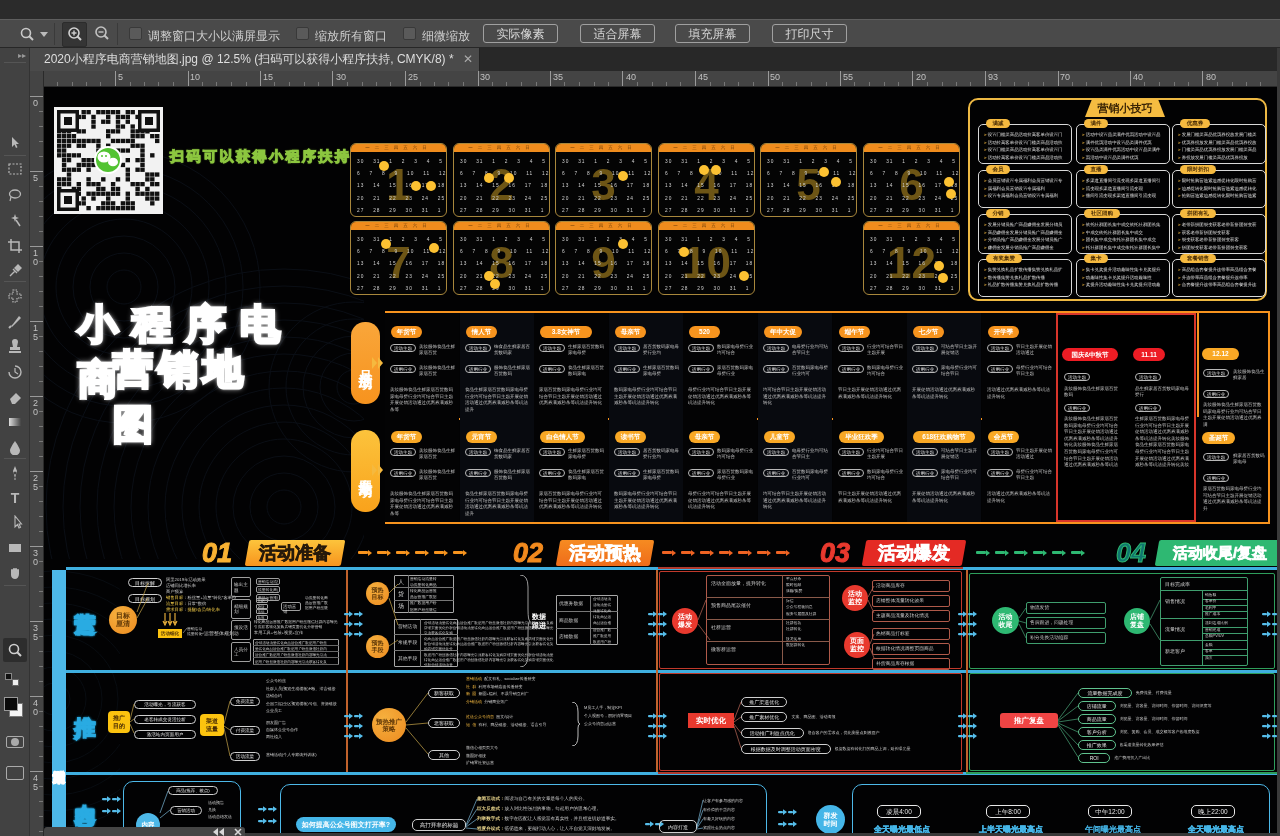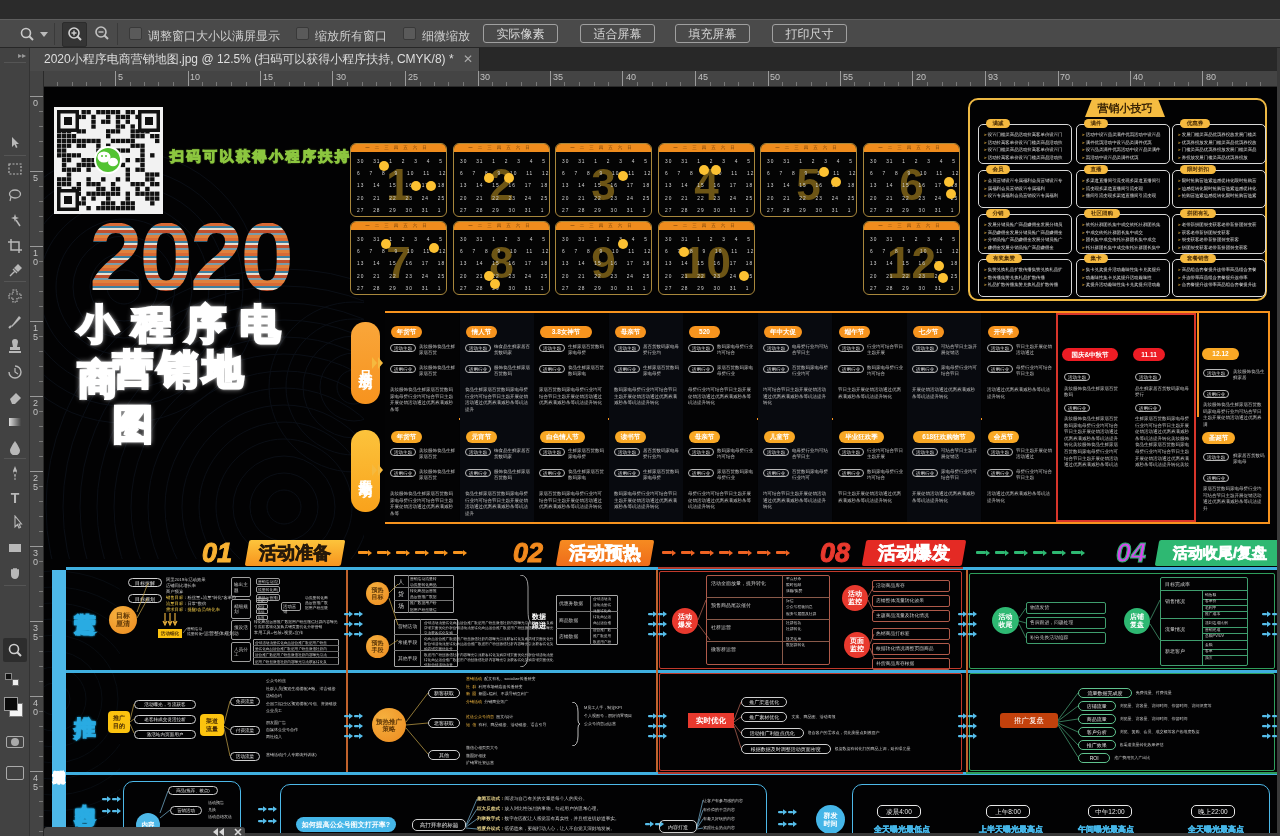--- a/index.html
+++ b/index.html
@@ -632,24 +632,20 @@
           <rect x="6.5" y="85.5" width="15" height="15" fill="#f2f2f2"></rect>
           <rect x="10" y="89" width="8" height="8" fill="#111"></rect>
 <circle cx="54" cy="53" r="14" fill="#fff"></circle>
           <circle cx="54" cy="53" r="12" fill="#52c332"></circle>
           <ellipse cx="50" cy="50" rx="6.5" ry="5.5" fill="#fff"></ellipse>
           <ellipse cx="59" cy="55" rx="5" ry="4.3" fill="#fff"></ellipse>
           <circle cx="48" cy="49" r="1" fill="#52c332"></circle>
           <circle cx="52" cy="49" r="1" fill="#52c332"></circle>
 </svg></div>
 <div class="po" style="left:126px;top:61px;font-size:14px;font-weight:bold;color:#8cc63f;-webkit-text-stroke:1px #8cc63f;text-shadow:0 0 2px #8cc63f;letter-spacing:2.5px">扫码可以获得小程序扶持</div>
-<div class="po" style="left:38px;top:136px;width:216px;height:72px;
- font-size:96px;font-weight:bold;letter-spacing:-3px;line-height:68px;text-align:center;
- background:repeating-linear-gradient(180deg,#d96a35 0 3px,#3e7f9e 3px 5px,#e8e0d2 5px 7px,#c2512e 7px 10px,#7a9aa8 10px 12px,#e0813c 12px 15px);
- -webkit-background-clip:text;background-clip:text;color:transparent">2020</div>
 <div class="po w" style="left:34px;top:210px;width:240px;font-size:40px;font-weight:bold;letter-spacing:14px;-webkit-text-stroke:3px #fff;text-shadow:0 0 3px #fff,0 0 3px #fff,0 0 6px #fff">小程序电商</div>
 <div class="po w" style="left:69px;top:255px;width:170px;font-size:40px;font-weight:bold;letter-spacing:5px;-webkit-text-stroke:3px #fff;text-shadow:0 0 3px #fff,0 0 3px #fff,0 0 6px #fff">营销地图</div>
 <div class="cal" style="left:306px;top:56px;width:97px;height:74px">
 <div class="hd">一二三四五六日</div>
 <div class="mn">1</div>
 <div class="gr">30 31 1 2 3 4 5<br>6 7 8 9 10 11 12<br>13 14 15 16 17 18 19<br>20 21 22 23 24 25 26<br>27 28 29 30 31 1 2</div>
 <div class="dot" style="left:28px;top:17px"></div>
 <div class="dot" style="left:60px;top:37px"></div>
 <div class="dot" style="left:75px;top:37px"></div>
 </div>
@@ -965,36 +961,36 @@
 <div class="po" style="left:656px;top:464px;width:10px;height:3px;background:#ef6323;border-radius:1px"></div>
 <div class="po" style="left:666px;top:462.5px;width:0;height:0;border-top:3px solid transparent;border-bottom:3px solid transparent;border-left:4px solid #ef6323"></div>
 <div class="po" style="left:675px;top:464px;width:10px;height:3px;background:#ef6323;border-radius:1px"></div>
 <div class="po" style="left:685px;top:462.5px;width:0;height:0;border-top:3px solid transparent;border-bottom:3px solid transparent;border-left:4px solid #ef6323"></div>
 <div class="po" style="left:694px;top:464px;width:10px;height:3px;background:#ef6323;border-radius:1px"></div>
 <div class="po" style="left:704px;top:462.5px;width:0;height:0;border-top:3px solid transparent;border-bottom:3px solid transparent;border-left:4px solid #ef6323"></div>
 <div class="po" style="left:713px;top:464px;width:10px;height:3px;background:#ef6323;border-radius:1px"></div>
 <div class="po" style="left:723px;top:462.5px;width:0;height:0;border-top:3px solid transparent;border-bottom:3px solid transparent;border-left:4px solid #ef6323"></div>
 <div class="po" style="left:732px;top:464px;width:10px;height:3px;background:#ef6323;border-radius:1px"></div>
 <div class="po" style="left:742px;top:462.5px;width:0;height:0;border-top:3px solid transparent;border-bottom:3px solid transparent;border-left:4px solid #ef6323"></div>
-<div class="po" style="left:776px;top:451px;font-size:27px;font-weight:bold;font-style:italic;color:#e8392e;-webkit-text-stroke:1px #e8392e">08</div>
+<div class="po" style="left:776px;top:451px;font-size:27px;font-weight:bold;font-style:italic;color:#e8392e;-webkit-text-stroke:1px #e8392e">03</div>
 <div class="po" style="left:820px;top:453px;width:100px;height:26px;background:#e42a24;transform:skewX(-10deg);border-radius:2px"></div>
 <div class="po" style="left:820px;top:453px;width:100px;height:26px;color:#fff;font-weight:bold;font-size:18px;text-align:center;line-height:26px;-webkit-text-stroke:.7px #fff">活动爆发</div>
 <div class="po" style="left:932px;top:464px;width:10px;height:3px;background:#2eb872;border-radius:1px"></div>
 <div class="po" style="left:942px;top:462.5px;width:0;height:0;border-top:3px solid transparent;border-bottom:3px solid transparent;border-left:4px solid #2eb872"></div>
 <div class="po" style="left:951px;top:464px;width:10px;height:3px;background:#2eb872;border-radius:1px"></div>
 <div class="po" style="left:961px;top:462.5px;width:0;height:0;border-top:3px solid transparent;border-bottom:3px solid transparent;border-left:4px solid #2eb872"></div>
 <div class="po" style="left:970px;top:464px;width:10px;height:3px;background:#2eb872;border-radius:1px"></div>
 <div class="po" style="left:980px;top:462.5px;width:0;height:0;border-top:3px solid transparent;border-bottom:3px solid transparent;border-left:4px solid #2eb872"></div>
 <div class="po" style="left:989px;top:464px;width:10px;height:3px;background:#2eb872;border-radius:1px"></div>
 <div class="po" style="left:999px;top:462.5px;width:0;height:0;border-top:3px solid transparent;border-bottom:3px solid transparent;border-left:4px solid #2eb872"></div>
 <div class="po" style="left:1008px;top:464px;width:10px;height:3px;background:#2eb872;border-radius:1px"></div>
 <div class="po" style="left:1018px;top:462.5px;width:0;height:0;border-top:3px solid transparent;border-bottom:3px solid transparent;border-left:4px solid #2eb872"></div>
 <div class="po" style="left:1027px;top:464px;width:10px;height:3px;background:#2eb872;border-radius:1px"></div>
 <div class="po" style="left:1037px;top:462.5px;width:0;height:0;border-top:3px solid transparent;border-bottom:3px solid transparent;border-left:4px solid #2eb872"></div>
-<div class="po" style="left:1072px;top:451px;font-size:27px;font-weight:bold;font-style:italic;color:#d946ef;-webkit-text-stroke:1px #2eb872">04</div>
+<div class="po" style="left:1072px;top:451px;font-size:27px;font-weight:bold;font-style:italic;color:#0f766e;-webkit-text-stroke:1px #2eb872">04</div>
 <div class="po" style="left:1113px;top:453px;width:126px;height:26px;background:#2eb872;transform:skewX(-10deg);border-radius:2px"></div>
 <div class="po" style="left:1113px;top:453px;width:126px;height:26px;color:#fff;font-weight:bold;font-size:15px;text-align:center;line-height:26px;-webkit-text-stroke:.7px #fff">活动收尾/复盘</div>
 <div class="po" style="left:22px;top:480px;width:1211px;height:3px;background:#3fafe0"></div>
 <div class="po" style="left:22px;top:583px;width:1211px;height:3px;background:#3fafe0"></div>
 <div class="po" style="left:22px;top:685px;width:1211px;height:3px;background:#3fafe0"></div>
 <div class="po" style="left:614px;top:480px;width:305px;height:2px;background:#b03a2e"></div>
 <div class="po" style="left:614px;top:685px;width:305px;height:2px;background:#b03a2e"></div>
 <div class="po" style="left:922px;top:685px;width:311px;height:2px;background:#2e9e5b"></div>
 <div class="po" style="left:8px;top:483px;width:14px;height:266px;background:#4db8e8"></div>
 <div class="po" style="left:8px;top:599px;width:14px;color:#fff;font-weight:bold;font-size:12px;writing-mode:vertical-rl;text-orientation:upright;height:150px;text-align:center;line-height:14px;-webkit-text-stroke:1px #fff">活动策划文案</div>
@@ -1358,21 +1354,21 @@
 <div class="t" style="left:422px;top:665.5px;width:60px;font-size:4px;line-height:5.5px;color:#d0d0d0;white-space:nowrap">微圈好相接</div>
 <div class="t" style="left:422px;top:673.0px;width:60px;font-size:4px;line-height:5.5px;color:#d0d0d0;white-space:nowrap">扩销置社资运营</div>
 <div class="po" style="left:644px;top:626px;width:46px;height:15px;background:#e8392e;color:#fff;font-weight:bold;font-size:7.5px;text-align:center;line-height:15px">实时优化</div>
 <div class="opill" style="left:697px;top:610px;width:46.400000000000006px;height:10px;font-size:5px;line-height:9px;border-color:#cfcfcf">推广渠道优化</div>
 <div class="opill" style="left:697px;top:625px;width:46.400000000000006px;height:10px;font-size:5px;line-height:9px;border-color:#cfcfcf">推广素材优化</div>
 <div class="t" style="left:747.4px;top:627px;width:120px;font-size:4px;line-height:5.5px;color:#d0d0d0;white-space:nowrap">文案、商品图、活动海报</div>
 <div class="opill" style="left:697px;top:641px;width:62.6px;height:10px;font-size:5px;line-height:9px;border-color:#cfcfcf">活动推广利益点优化</div>
 <div class="t" style="left:763.6px;top:643px;width:120px;font-size:4px;line-height:5.5px;color:#d0d0d0;white-space:nowrap">迎合客户的需求点，优化测量点刺激画户</div>
 <div class="opill" style="left:697px;top:657px;width:89.60000000000001px;height:10px;font-size:5px;line-height:9px;border-color:#cfcfcf">根据数据及时调整活动页面密度</div>
 <div class="t" style="left:790.6px;top:659px;width:120px;font-size:4px;line-height:5.5px;color:#d0d0d0;white-space:nowrap">根据数据有转化打的商品上调，延长曝光量</div>
-<div class="po" style="left:956px;top:626px;width:58px;height:15px;background:#c2410c;color:#fff;font-weight:normal;font-size:7.5px;text-align:center;line-height:15px;border-radius:3px">推广复盘</div>
+<div class="po" style="left:956px;top:626px;width:58px;height:15px;background:#ef4444;color:#fff;font-weight:bold;font-size:7.5px;text-align:center;line-height:15px;border-radius:3px">推广复盘</div>
 <div class="opill" style="left:1034px;top:601px;width:53.800000000000004px;height:10px;font-size:5px;line-height:9px;border-color:#5fc28e">流量数据完成度</div>
 <div class="t" style="left:1091.8px;top:603px;width:120px;font-size:4px;line-height:5.5px;color:#d0d0d0;white-space:nowrap">免费流量、付费流量</div>
 <div class="opill" style="left:1034px;top:614px;width:37.6px;height:10px;font-size:5px;line-height:9px;border-color:#5fc28e">店铺流量</div>
 <div class="t" style="left:1075.6px;top:616px;width:120px;font-size:4px;line-height:5.5px;color:#d0d0d0;white-space:nowrap">浏览量、访客量、访问时间、停留时间、访问深度等</div>
 <div class="opill" style="left:1034px;top:627px;width:37.6px;height:10px;font-size:5px;line-height:9px;border-color:#5fc28e">商品流量</div>
 <div class="t" style="left:1075.6px;top:629px;width:120px;font-size:4px;line-height:5.5px;color:#d0d0d0;white-space:nowrap">浏览量、访客量、访问时间、停留时间</div>
 <div class="opill" style="left:1034px;top:640px;width:37.6px;height:10px;font-size:5px;line-height:9px;border-color:#5fc28e">客户分析</div>
 <div class="t" style="left:1075.6px;top:642px;width:120px;font-size:4px;line-height:5.5px;color:#d0d0d0;white-space:nowrap">浏览、复购、会员、成交额等客户各维度数据</div>
 <div class="opill" style="left:1034px;top:653px;width:37.6px;height:10px;font-size:5px;line-height:9px;border-color:#5fc28e">推广效果</div>
 <div class="t" style="left:1075.6px;top:655px;width:120px;font-size:4px;line-height:5.5px;color:#d0d0d0;white-space:nowrap">各渠道流量转化效果评估</div>
@@ -1397,21 +1393,21 @@
 <div class="t" style="left:659px;top:720px;width:60px;font-size:4px;line-height:5.5px;color:#d0d0d0;white-space:nowrap">有价值的干货内容</div>
 <div class="t" style="left:659px;top:729px;width:60px;font-size:4px;line-height:5.5px;color:#d0d0d0;white-space:nowrap">有趣又好玩的内容</div>
 <div class="t" style="left:659px;top:738px;width:60px;font-size:4px;line-height:5.5px;color:#d0d0d0;white-space:nowrap">紧跟社会热点内容</div>
 <div class="circ" style="left:772px;top:718px;width:29px;height:29px;background:#45b6e8;color:#fff;font-size:7px;line-height:8px">群发<br>时间</div>
 <div class="po" style="left:808px;top:697px;width:418px;height:60px;border:1.5px solid #4db8e8;border-radius:10px"></div>
 <div class="opill" style="left:833px;top:718px;width:44px;height:13px;font-size:6.5px;line-height:12px;border-color:#e8e8e8">凌晨4:00</div>
 <div class="po" style="left:823px;top:737px;width:70px;color:#45b6e8;font-weight:bold;font-size:8px;text-align:center;-webkit-text-stroke:.4px #45b6e8">全天曝光最低点</div>
 <div class="opill" style="left:942px;top:718px;width:44px;height:13px;font-size:6.5px;line-height:12px;border-color:#e8e8e8">上午8:00</div>
 <div class="po" style="left:932px;top:737px;width:70px;color:#45b6e8;font-weight:bold;font-size:8px;text-align:center;-webkit-text-stroke:.4px #45b6e8">上半天曝光最高点</div>
 <div class="opill" style="left:1044px;top:718px;width:44px;height:13px;font-size:6.5px;line-height:12px;border-color:#e8e8e8">中午12:00</div>
-<div class="po" style="left:1034px;top:737px;width:70px;color:#45b6e8;font-weight:bold;font-size:8px;text-align:left;-webkit-text-stroke:.4px #45b6e8">午间曝光最高点</div>
+<div class="po" style="left:1034px;top:737px;width:70px;color:#45b6e8;font-weight:normal;font-size:8px;text-align:center;-webkit-text-stroke:.4px #45b6e8">午间曝光最高点</div>
 <div class="opill" style="left:1147px;top:718px;width:44px;height:13px;font-size:6.5px;line-height:12px;border-color:#e8e8e8">晚上22:00</div>
 <div class="po" style="left:1137px;top:737px;width:70px;color:#45b6e8;font-weight:bold;font-size:8px;text-align:center;-webkit-text-stroke:.4px #45b6e8">全天曝光最高点</div>
 <svg class="po" style="left:0;top:479px" width="1233" height="270">
 <line x1="93" y1="46" x2="104" y2="17" stroke="#caa84a" stroke-width="0.7"></line>
 <line x1="93" y1="52" x2="104" y2="32" stroke="#caa84a" stroke-width="0.7"></line>
 <line x1="139" y1="67" x2="143" y2="62" stroke="#999" stroke-width="0.7"></line>
 <line x1="156" y1="68" x2="160" y2="67" stroke="#999" stroke-width="0.7"></line>
 <line x1="345" y1="27" x2="354" y2="18" stroke="#caa84a" stroke-width="0.7"></line>
 <line x1="345" y1="32" x2="354" y2="59" stroke="#caa84a" stroke-width="0.7"></line>
 <line x1="345" y1="80" x2="354" y2="74" stroke="#caa84a" stroke-width="0.7"></line>

